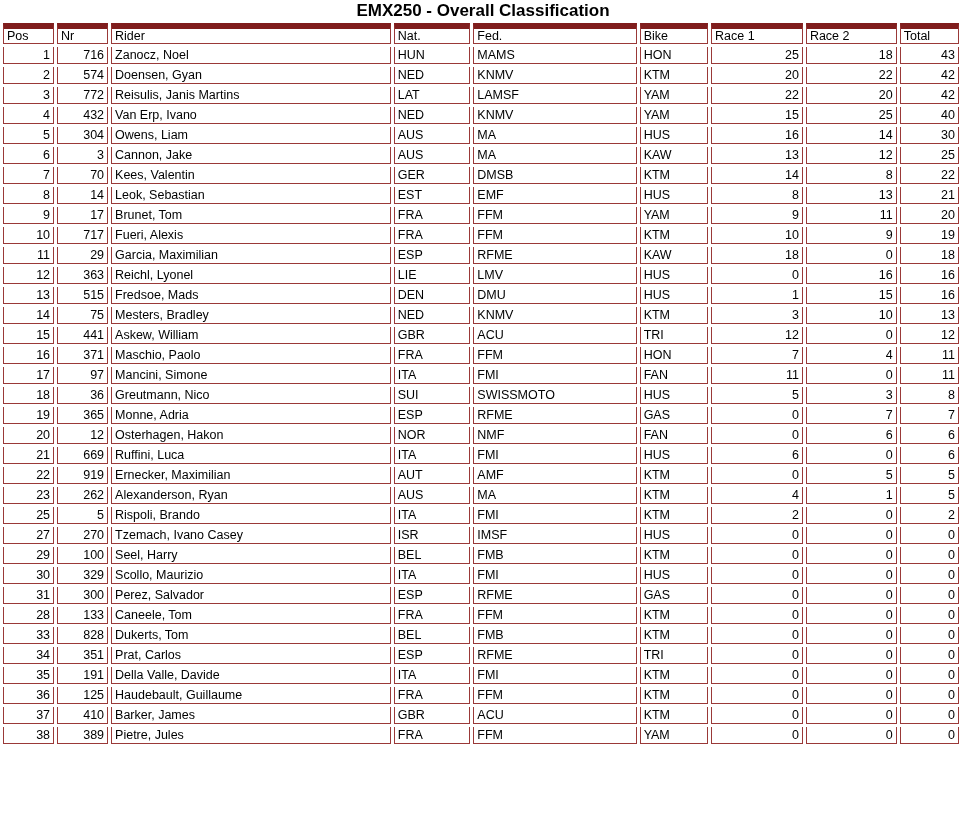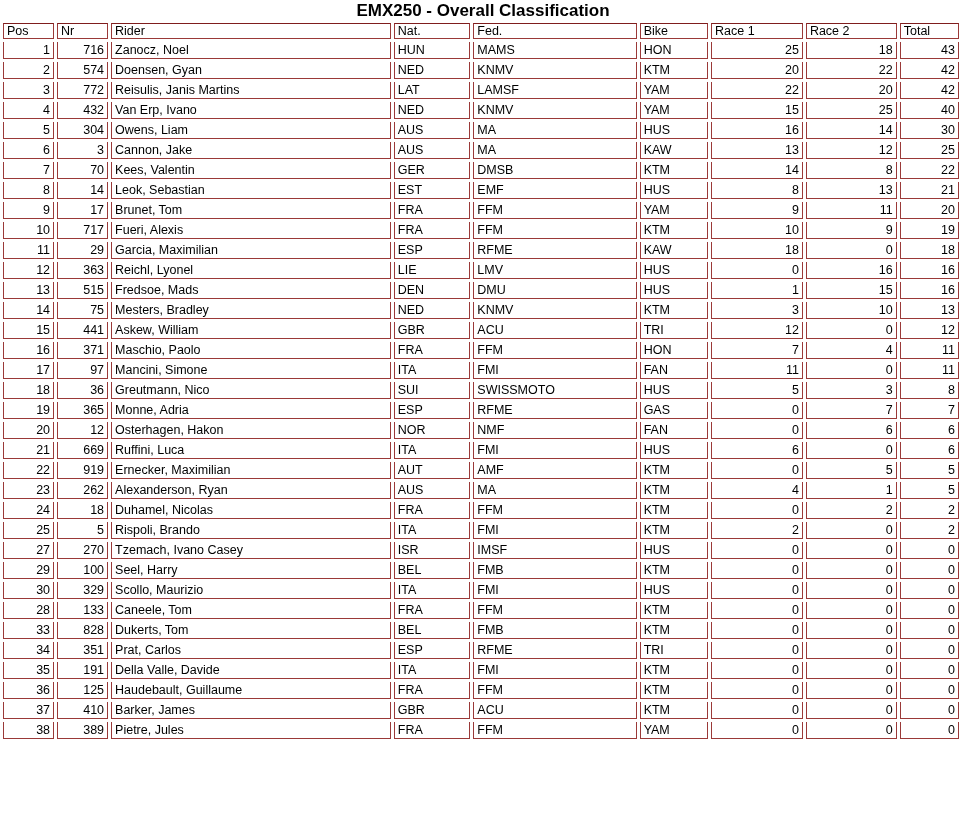--- a/index.html
+++ b/index.html
@@ -41,21 +41,21 @@
     font-weight: normal;
     padding: 0 3px;
     white-space: nowrap;
     overflow: hidden;
     box-sizing: border-box;
   }
   table.results th {
     height: 15px;
     line-height: 14px;
     text-align: left;
-    border-top: 1px solid #7f1d1d; 
+    border-top: 6px solid #7f1d1d; 
   }
   table.results td {
     height: 16.7px;
     line-height: 16px;
   }
   td.num { text-align: right; }
   td.txt { text-align: left; }
 </style>
 </head>
 <body>
@@ -338,31 +338,20 @@
           <td class="num">262</td>
           <td class="txt">Alexanderson, Ryan</td>
           <td class="txt">AUS</td>
           <td class="txt">MA</td>
           <td class="txt">KTM</td>
           <td class="num">4</td>
           <td class="num">1</td>
           <td class="num">5</td>
         </tr>
         <tr>
-          <td class="num">24</td>
-          <td class="num">18</td>
-          <td class="txt">Duhamel, Nicolas</td>
-          <td class="txt">FRA</td>
-          <td class="txt">FFM</td>
-          <td class="txt">KTM</td>
-          <td class="num">0</td>
-          <td class="num">2</td>
-          <td class="num">2</td>
-        </tr>
-        <tr>
           <td class="num">25</td>
           <td class="num">5</td>
           <td class="txt">Rispoli, Brando</td>
           <td class="txt">ITA</td>
           <td class="txt">FMI</td>
           <td class="txt">KTM</td>
           <td class="num">2</td>
           <td class="num">0</td>
           <td class="num">2</td>
         </tr>
@@ -388,20 +377,31 @@
           <td class="num">0</td>
           <td class="num">0</td>
         </tr>
         <tr>
           <td class="num">30</td>
           <td class="num">329</td>
           <td class="txt">Scollo, Maurizio</td>
           <td class="txt">ITA</td>
           <td class="txt">FMI</td>
           <td class="txt">HUS</td>
+          <td class="num">0</td>
+          <td class="num">0</td>
+          <td class="num">0</td>
+        </tr>
+        <tr>
+          <td class="num">31</td>
+          <td class="num">300</td>
+          <td class="txt">Perez, Salvador</td>
+          <td class="txt">ESP</td>
+          <td class="txt">RFME</td>
+          <td class="txt">GAS</td>
           <td class="num">0</td>
           <td class="num">0</td>
           <td class="num">0</td>
         </tr>
         <tr>
           <td class="num">28</td>
           <td class="num">133</td>
           <td class="txt">Caneele, Tom</td>
           <td class="txt">FRA</td>
           <td class="txt">FFM</td>

